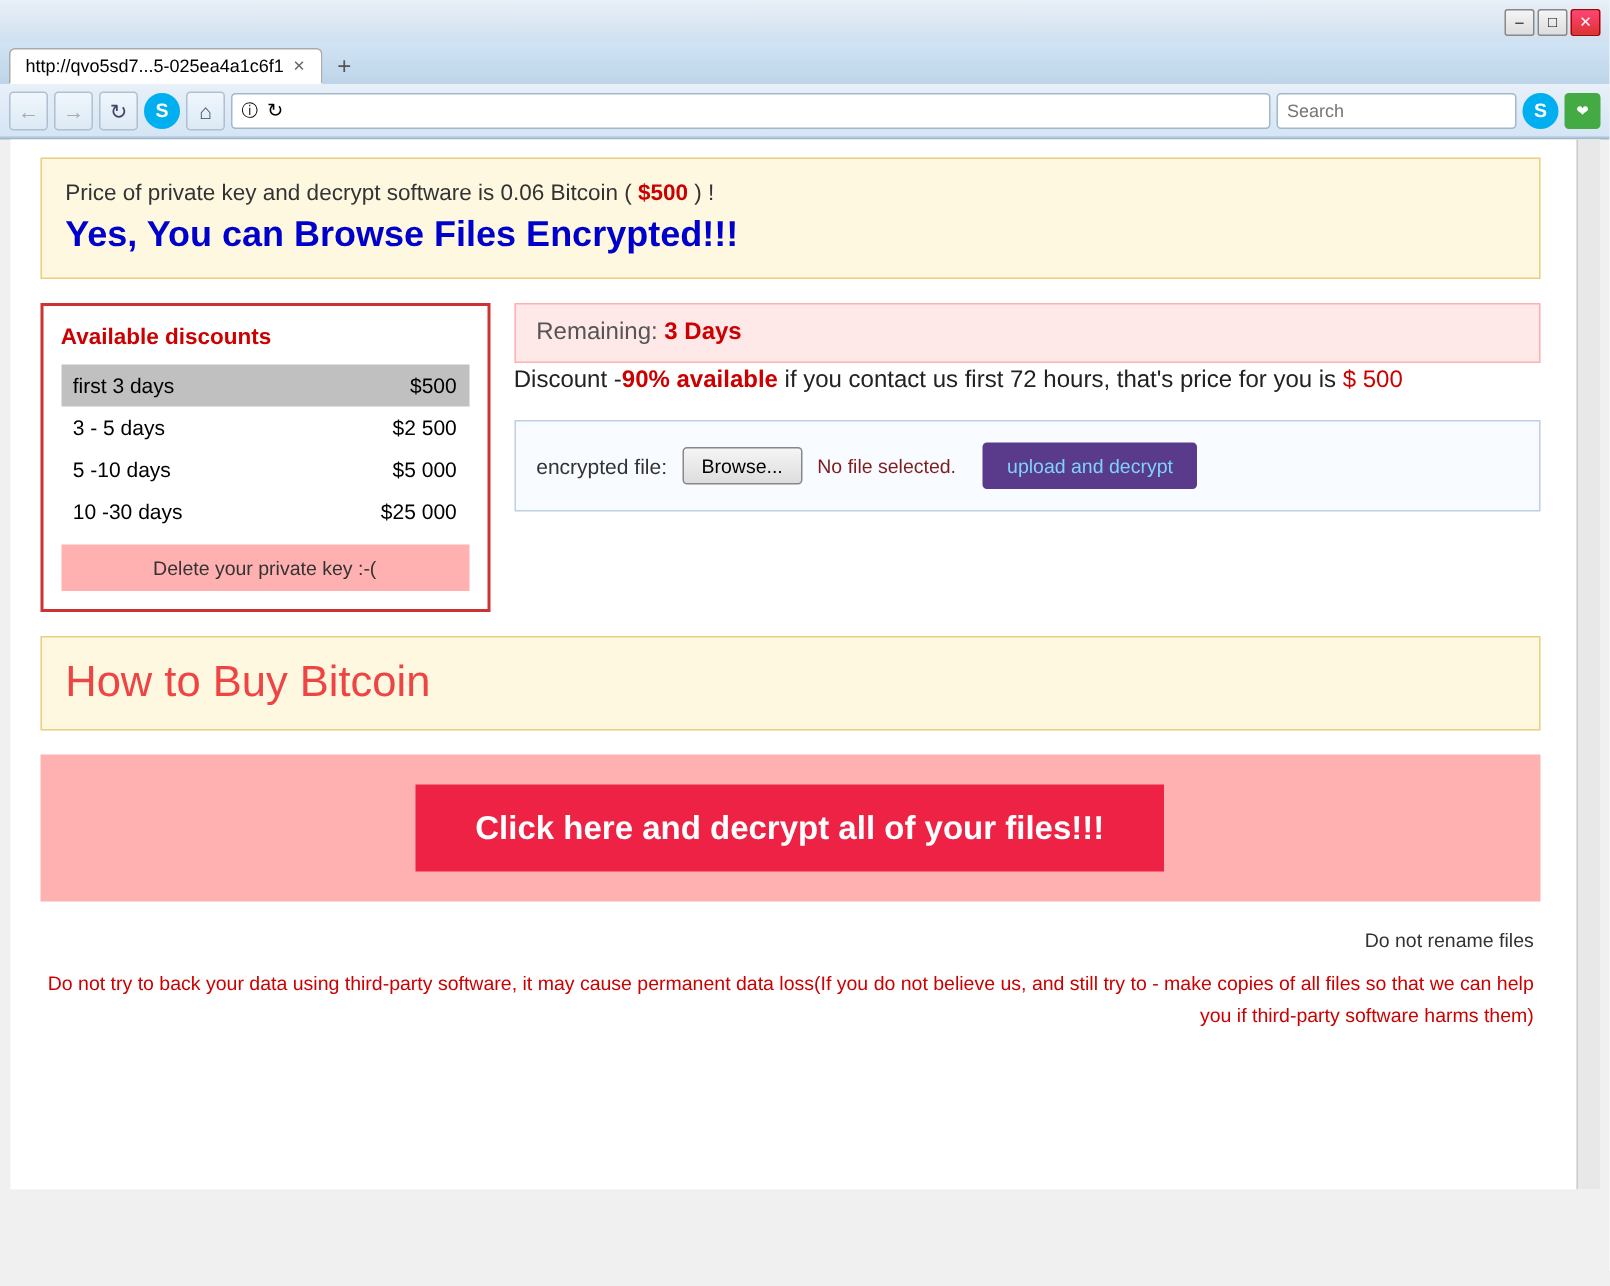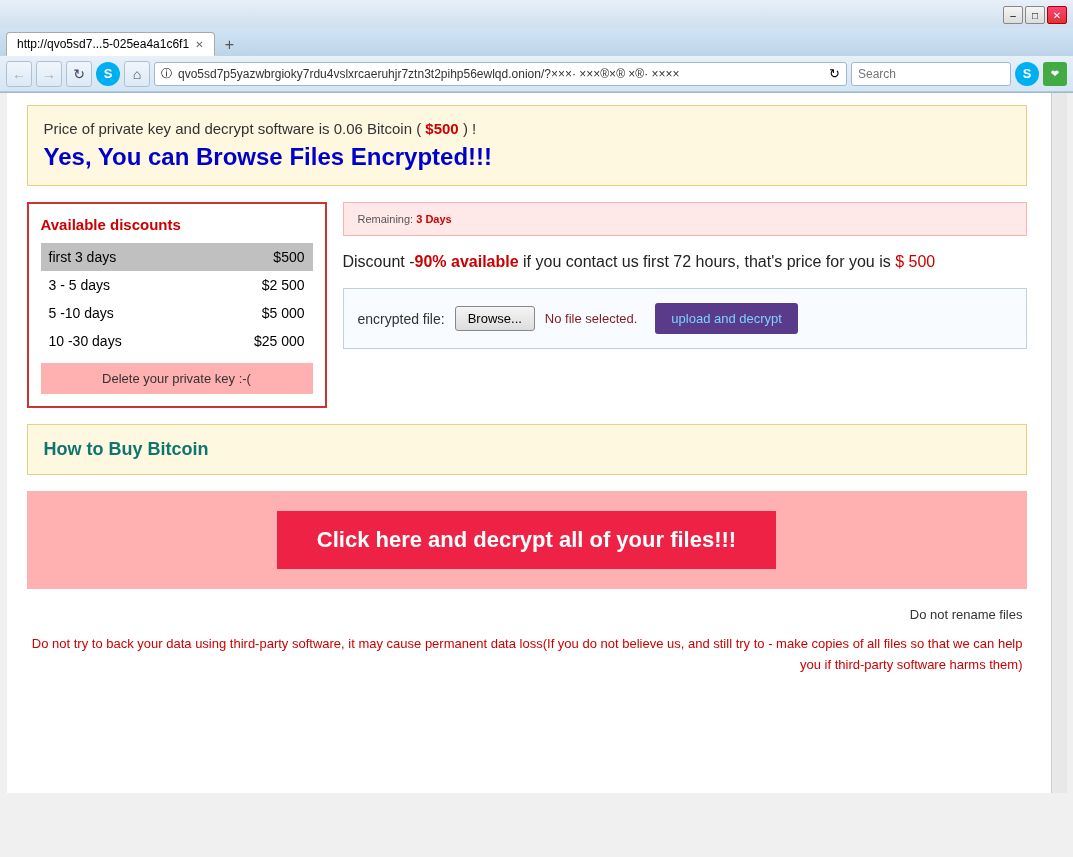--- a/index.html
+++ b/index.html
@@ -200,22 +200,21 @@
     }
 
     
     .right-col {
       flex: 1;
     }
     .remaining-bar {
       background: #ffe8e8;
       border: 1px solid #ffb0b0;
       padding: 10px 14px;
-      margin-bottom: 14px;
-      font-size: 11px;
+      font-size: 16px;
       color: #555;
     }
     .remaining-bar .days {
       color: #cc0000;
       font-weight: bold;
     }
 
     .discount-text {
       font-size: 16px;
       color: #222;
@@ -279,23 +278,23 @@
     }
 
     
     .how-to-buy {
       background: #fff8e0;
       border: 1px solid #e8d080;
       padding: 14px 16px;
       margin-bottom: 16px;
     }
     .how-to-buy-title {
-      font-size: 18px;
-      color: #0f766e;
-      font-weight: bold;
+      font-size: 29px;
+      color: #ef4444;
+      font-weight: normal;
     }
 
     
     .cta-section {
       background: #ffb0b0;
       padding: 20px;
       text-align: center;
       margin-bottom: 16px;
     }
     .cta-btn {
@@ -346,21 +345,20 @@
   </div>
 
   <div class="nav-bar">
     <div class="nav-btn disabled">←</div>
     <div class="nav-btn disabled">→</div>
     <div class="nav-btn">↻</div>
     <div class="skype-icon">S</div>
     <div class="nav-btn">⌂</div>
     <div class="address-bar">
       <span style="font-size:11px;">ⓘ</span>
-      <span class="address-text">qvo5sd7p5yazwbrgioky7rdu4vslxrcaeruhjr7ztn3t2pihp56ewlqd.onion/?×××· ×××®×® ×®· ××××</span>
       <span style="font-size:13px;">↻</span>
     </div>
     <input class="search-box" type="text" placeholder="Search" style="">
     <div class="skype-icon">S</div>
     <div class="ext-icon">❤</div>
   </div>
 </div>
 
 <div class="page-wrapper">
   <div class="content">

